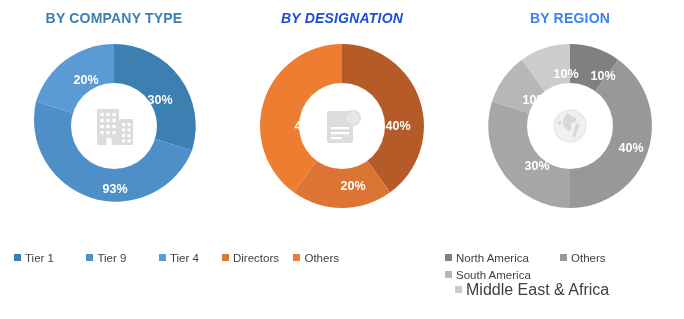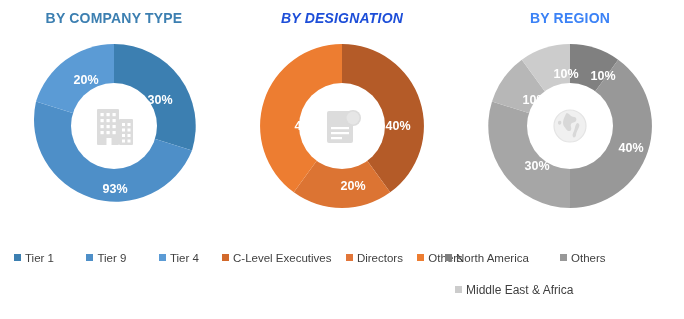--- a/index.html
+++ b/index.html
@@ -113,21 +113,21 @@
   #legend-designation { left: 222px; top: 4px; }
   #legend-designation .legend-item { margin-right: 10px; }
 
   #legend-region { left: 445px; top: 4px; width: 240px; }
   #legend-region .region-row {
     display: flex;
     flex-direction: row;
     height: 17px;
   }
   #legend-region .region-col { width: 115px; }
-  #legend-region .region-row.wide .legend-item { margin-left: 10px; font-size: 12px; }
+  #legend-region .region-row.wide .legend-item { margin-left: 10px; font-size: 16px; }
 </style>
 </head>
 <body>
 
 <div id="figure">
 
   <div class="charts-row">
 
     <div class="chart-block">
       <div class="chart-title blue">BY COMPANY TYPE</div>
@@ -266,24 +266,20 @@
         <span>Tier 9</span>
       </span>
       <span class="legend-item">
         <span class="swatch" style="background:#5B9BD5;"></span>
         <span>Tier 4</span>
       </span>
     </div>
 
     <div class="legend-group" id="legend-designation">
       <span class="legend-item">
-        <span class="swatch" style="background:#D2692B;"></span>
-        <span>C-Level Executives</span>
-      </span>
-      <span class="legend-item">
         <span class="swatch" style="background:#E2763A;"></span>
         <span>Directors</span>
       </span>
       <span class="legend-item">
         <span class="swatch" style="background:#ED7D31;"></span>
         <span>Others</span>
       </span>
     </div>
 
     <div class="legend-group" id="legend-region">
@@ -297,20 +293,26 @@
         </div>
         <div class="region-col">
           <span class="legend-item">
             <span class="swatch" style="background:#989898;"></span>
             <span>Others</span>
           </span>
         </div>
       </div>
 
       <div class="region-row">
+        <div class="region-col">
+          <span class="legend-item">
+            <span class="swatch" style="background:#B7B7B7;"></span>
+            <span>South America</span>
+          </span>
+        </div>
       </div>
 
       <div class="region-row wide">
         <span class="legend-item">
           <span class="swatch" style="background:#CCCCCC;"></span>
           <span>Middle East &amp; Africa</span>
         </span>
       </div>
 
     </div>

